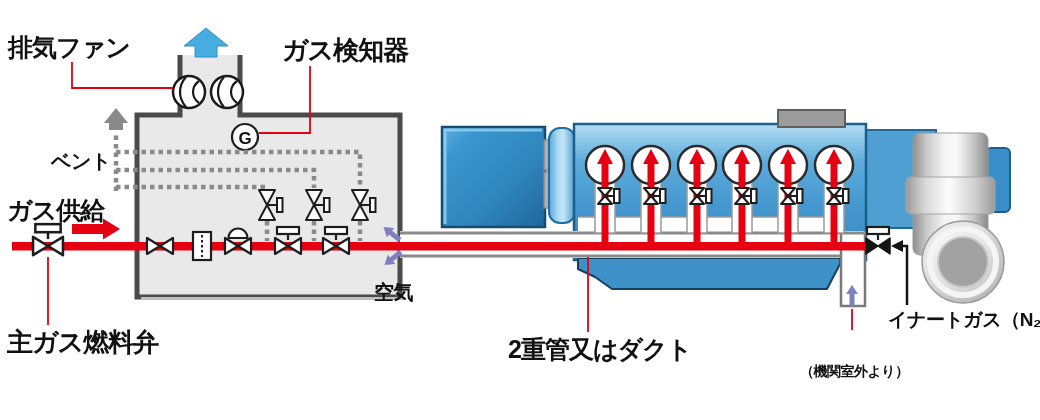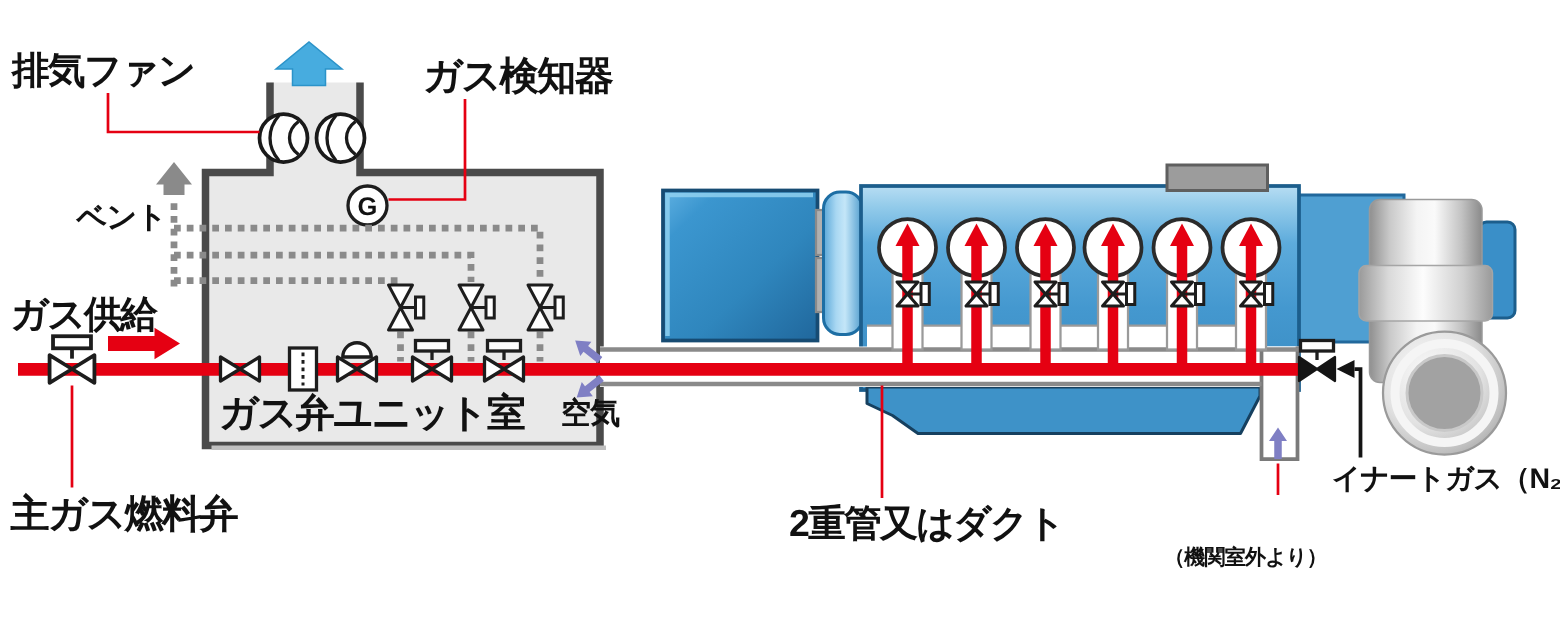--- a/index.html
+++ b/index.html
@@ -2,23 +2,23 @@
 <html><head>
 <meta charset="utf-8">
 <style>
   html,body{margin:0;padding:0;background:#fff;}
   #stage{position:relative;width:1040px;height:420px;background:#ffffff;overflow:hidden;
          font-family:"Liberation Sans","DejaVu Sans",sans-serif;}
   #stage svg{position:absolute;left:0;top:0;}
   .lbl{position:absolute;font-weight:bold;color:#111;white-space:nowrap;line-height:1.05;}
   .lbl-xl{font-size:26px;letter-spacing:-1px;}
   .lbl-lg{font-size:25px;letter-spacing:-1px;}
-  .lbl-md{font-size:20px;letter-spacing:-0.5px;}
+  .lbl-md{font-size:20px;letter-spacing:-0.5px;margin-top:16px;}
   .lbl-sm{font-size:19px;letter-spacing:-0.5px;}
-  .lbl-xs{font-size:14px;font-weight:600;letter-spacing:-0.5px;}
+  .lbl-xs{font-size:14px;font-weight:600;letter-spacing:-0.5px;margin-left:24px;}
 </style>
 </head>
 <body>
 
 <div id="stage">
 
 <svg width="1040" height="420" viewBox="0 0 1040 420">
   <defs>
     <linearGradient id="engG" x1="0" y1="0" x2="0" y2="1">
       <stop offset="0%" stop-color="#b7ddf3"></stop>
@@ -228,19 +228,18 @@
     <path d="M903,246 H907 V305" fill="none" stroke="#141414" stroke-width="2.5"></path>
     <polygon points="903,240 903,252 891,246" fill="#141414"></polygon>
   </g>
 </svg>
 
 <div class="lbl lbl-lg" style="left:8px;top:34px">排気ファン</div>
 <div class="lbl lbl-xl" style="left:282px;top:37px">ガス検知器</div>
 <div class="lbl lbl-md" style="left:51px;top:135px">ベント</div>
 <div class="lbl lbl-lg" style="left:7px;top:197px">ガス供給</div>
 <div class="lbl lbl-xl" style="left:7px;top:329px">主ガス燃料弁</div>
-<div class="lbl lbl-xl" style="left:146px;top:262px">ガス弁ユニット室</div>
 <div class="lbl lbl-md" style="left:374px;top:266px">空気</div>
-<div class="lbl lbl-lg" style="left:526px;top:336px">2重管又はダクト</div>
+<div class="lbl lbl-lg" style="left:508px;top:336px">2重管又はダクト</div>
 <div class="lbl lbl-xs" style="left:776px;top:364px">（機関室外より）</div>
 <div class="lbl lbl-sm" style="left:888px;top:310px">イナートガス（N₂）</div>
 
 </div>
 
 </body></html>

